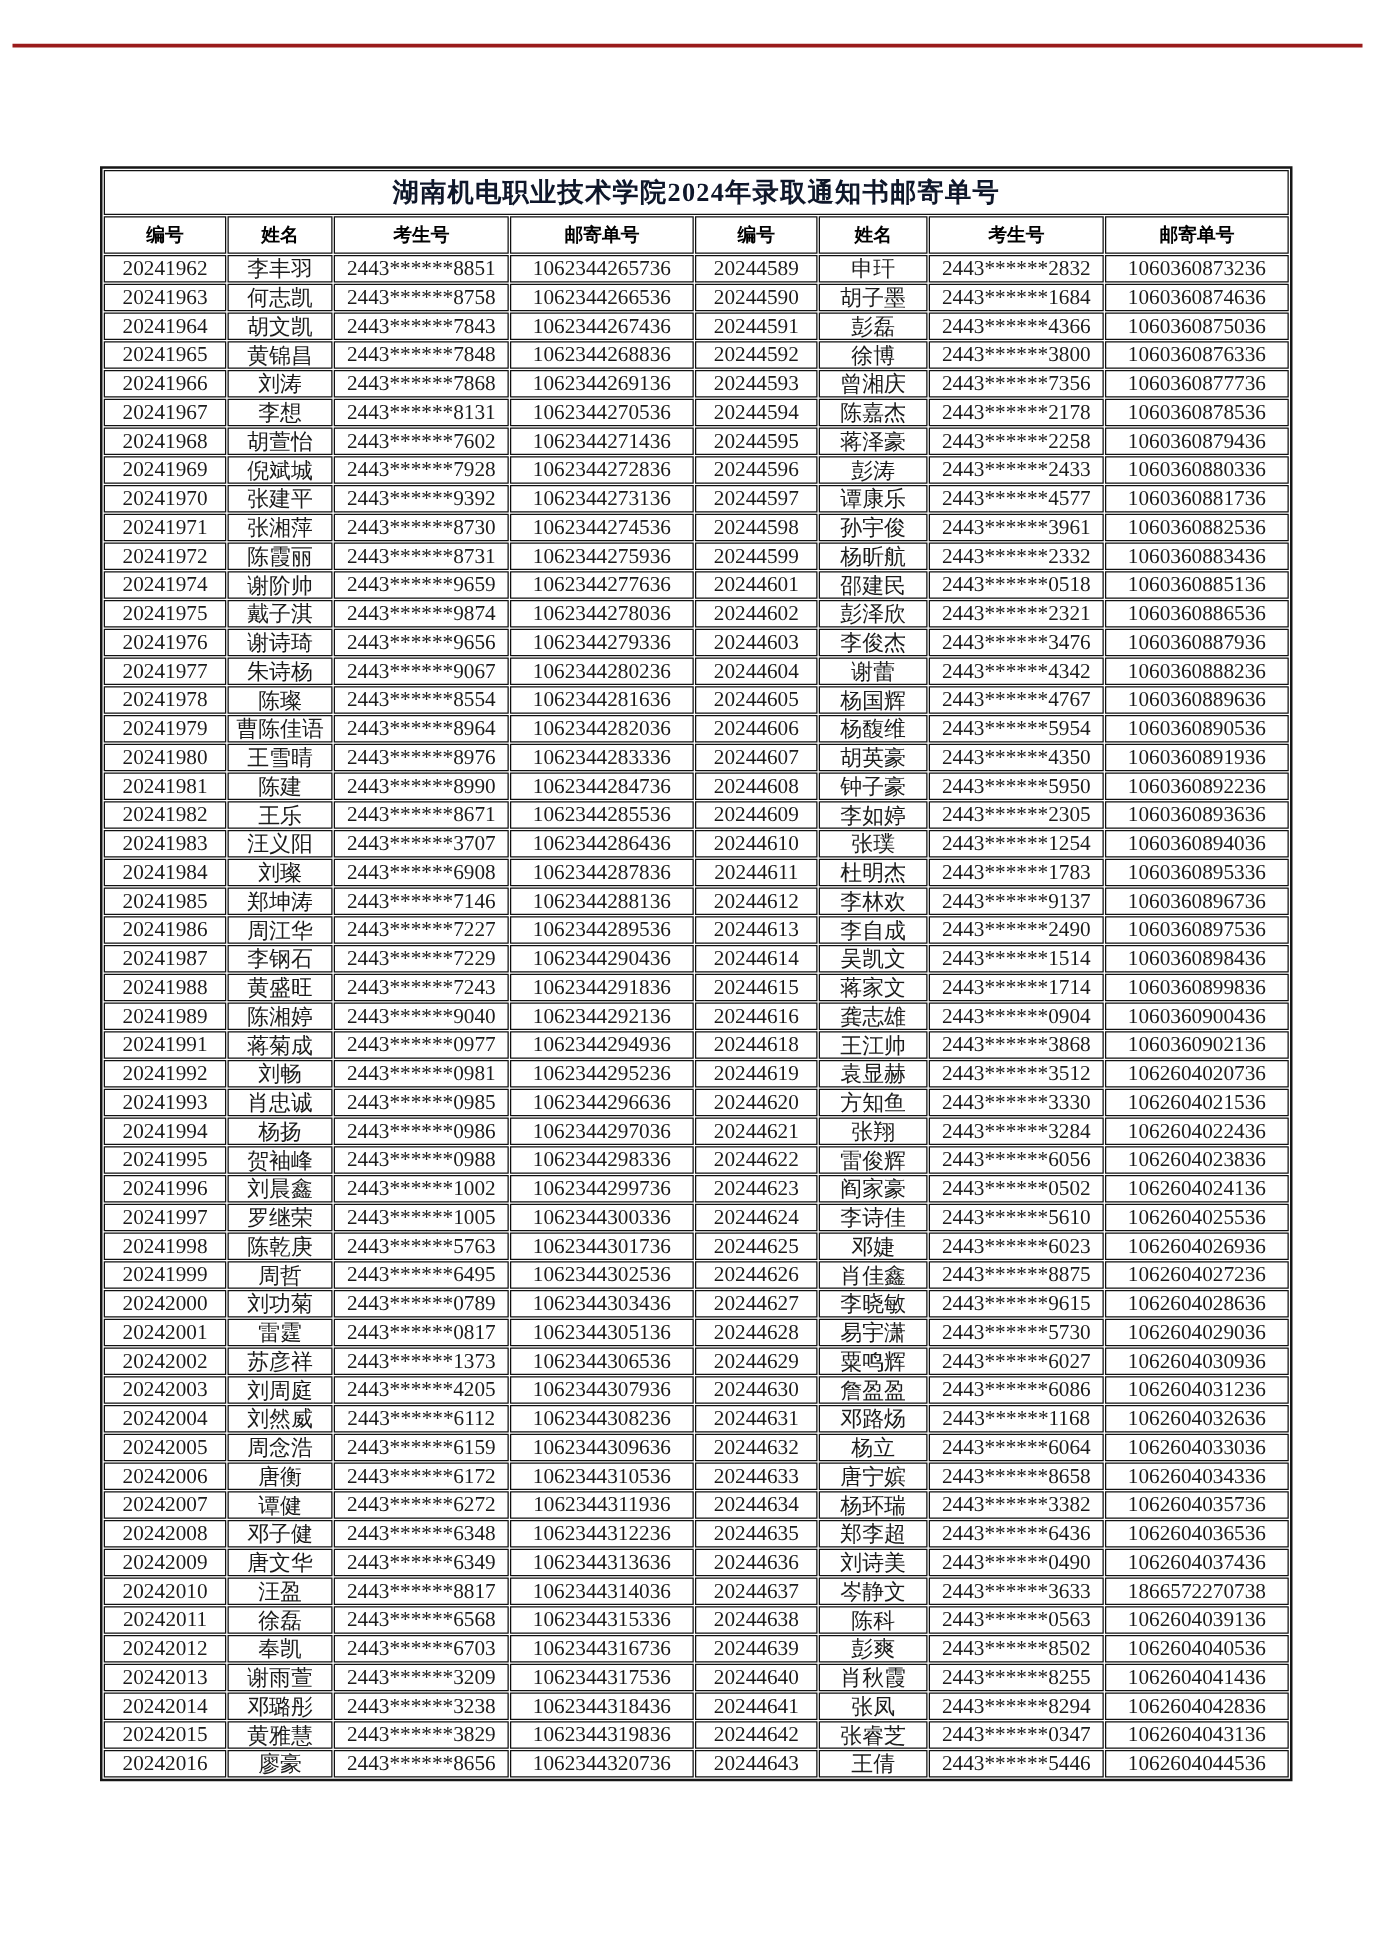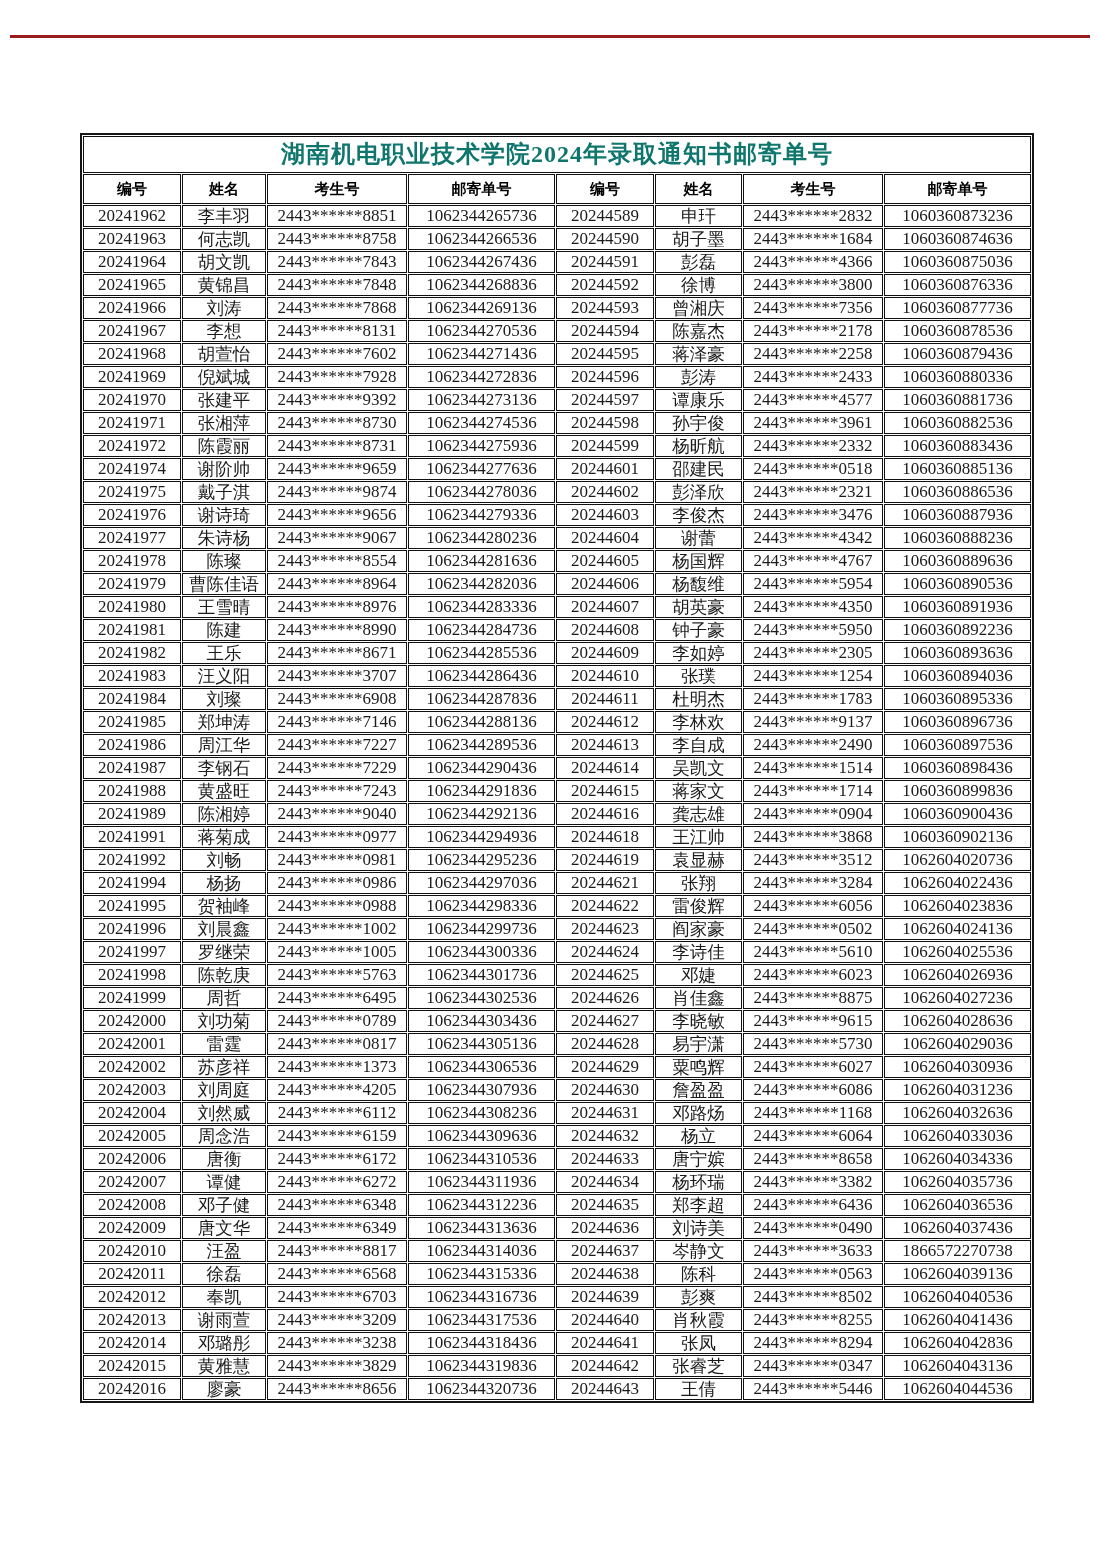--- a/index.html
+++ b/index.html
@@ -13,22 +13,22 @@
     background:#9a1b1b;
   }
   table.mail-table {
     position:absolute; left:80px; top:133px; width:941px;
     border-collapse:separate; border-spacing:1px;
     border:2px solid #161616; background:#ffffff;
     table-layout:fixed;
   }
   td, th { border:1px solid #101010; overflow:hidden; white-space:nowrap; }
   .title-cell {
-    font-size:24px; font-weight:bold; text-align:center; height:31px;
-    color:#0f766e; letter-spacing:1px; padding:1px 0 2px 0;
+    font-size:21px; font-weight:bold; text-align:center; height:31px;
+    color:#0f172a; letter-spacing:1px; padding:1px 0 2px 0;
   }
   th.col-head {
     font-size:15px; font-weight:bold; text-align:center; height:26px;
     color:#000; padding:1px 0;
   }
   tbody td {
     height:20px; font-size:17px; text-align:center; color:#1b1b1b;
     line-height:20px; padding:0 1px; font-weight:normal;
   }
   tbody td.col1 { font-size:17.5px; }
@@ -349,20 +349,30 @@
         <td class="col0">20241992</td>
         <td class="col1">刘畅</td>
         <td class="col2">2443******0981</td>
         <td class="col3">1062344295236</td>
         <td class="col0">20244619</td>
         <td class="col1">袁显赫</td>
         <td class="col2">2443******3512</td>
         <td class="col3">1062604020736</td>
       </tr>
       <tr>
+        <td class="col0">20241993</td>
+        <td class="col1">肖忠诚</td>
+        <td class="col2">2443******0985</td>
+        <td class="col3">1062344296636</td>
+        <td class="col0">20244620</td>
+        <td class="col1">方知鱼</td>
+        <td class="col2">2443******3330</td>
+        <td class="col3">1062604021536</td>
+      </tr>
+      <tr>
         <td class="col0">20241994</td>
         <td class="col1">杨扬</td>
         <td class="col2">2443******0986</td>
         <td class="col3">1062344297036</td>
         <td class="col0">20244621</td>
         <td class="col1">张翔</td>
         <td class="col2">2443******3284</td>
         <td class="col3">1062604022436</td>
       </tr>
       <tr>

